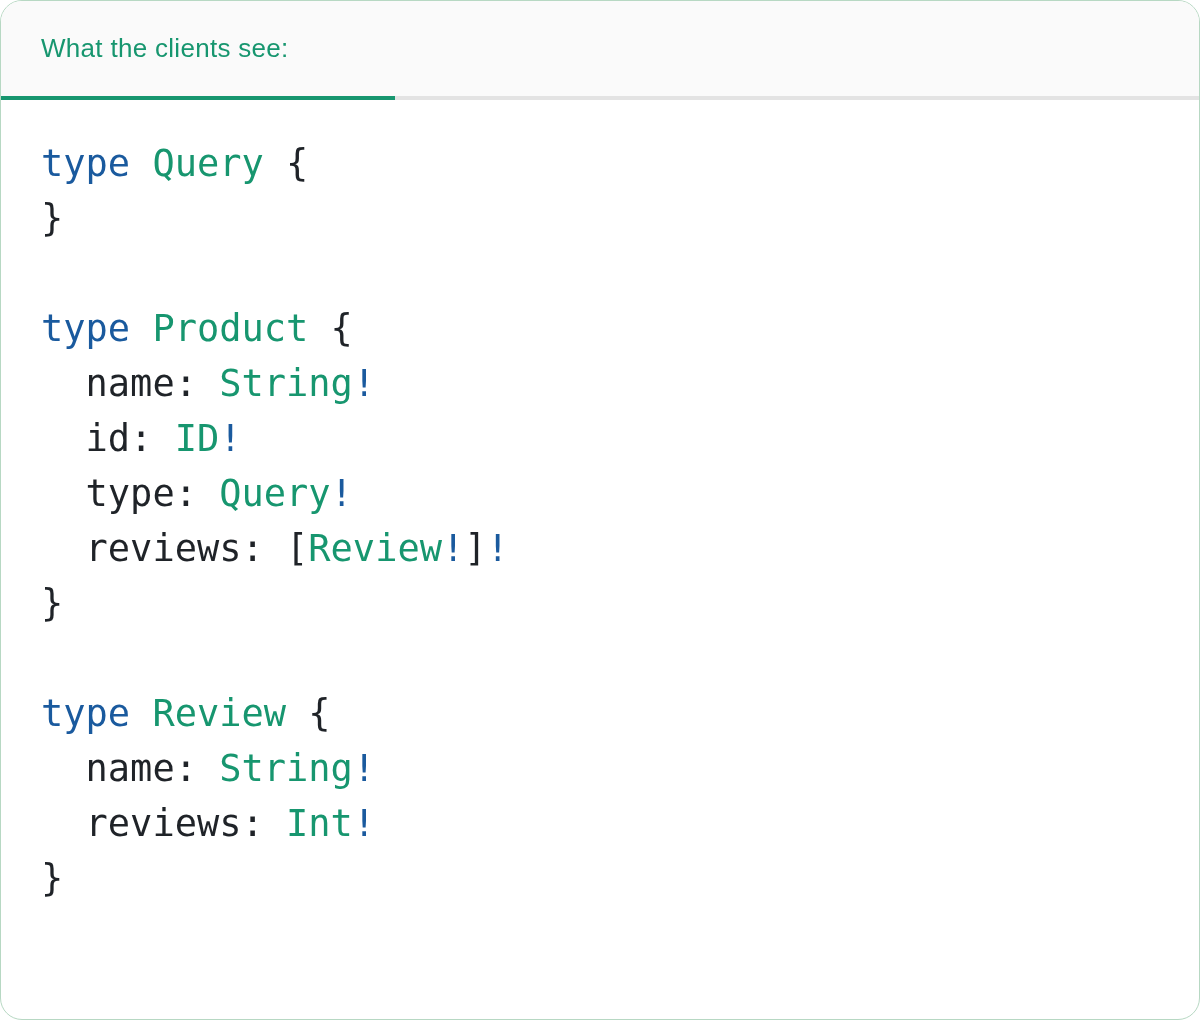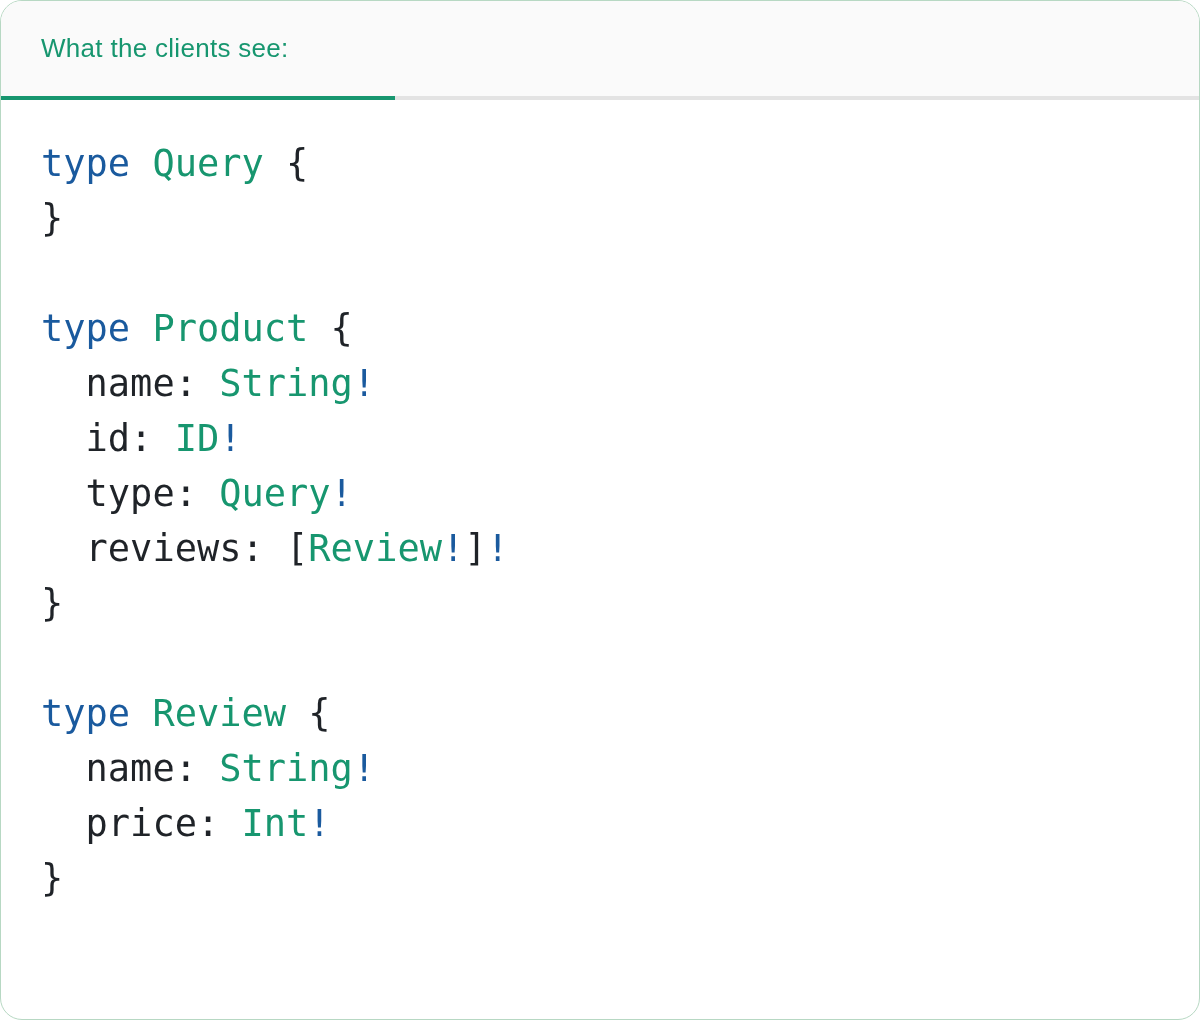--- a/index.html
+++ b/index.html
@@ -94,16 +94,16 @@
       <div class="code-line"></div>
       <div class="code-line"><span class="tok-kw">type</span><span class="tok-pl"> </span><span class="tok-ty">Product</span><span class="tok-pl"> {</span></div>
       <div class="code-line"><span class="tok-pl">  name: </span><span class="tok-ty">String</span><span class="tok-kw">!</span></div>
       <div class="code-line"><span class="tok-pl">  id: </span><span class="tok-ty">ID</span><span class="tok-kw">!</span></div>
       <div class="code-line"><span class="tok-pl">  type: </span><span class="tok-ty">Query</span><span class="tok-kw">!</span></div>
       <div class="code-line"><span class="tok-pl">  reviews: [</span><span class="tok-ty">Review</span><span class="tok-kw">!</span><span class="tok-pl">]</span><span class="tok-kw">!</span></div>
       <div class="code-line"><span class="tok-pl">}</span></div>
       <div class="code-line"></div>
       <div class="code-line"><span class="tok-kw">type</span><span class="tok-pl"> </span><span class="tok-ty">Review</span><span class="tok-pl"> {</span></div>
       <div class="code-line"><span class="tok-pl">  name: </span><span class="tok-ty">String</span><span class="tok-kw">!</span></div>
-      <div class="code-line"><span class="tok-pl">  price: </span><span class="tok-ty">Int</span><span class="tok-kw">!</span></div>
+      <div class="code-line"><span class="tok-pl">  reviews: </span><span class="tok-ty">Int</span><span class="tok-kw">!</span></div>
       <div class="code-line"><span class="tok-pl">}</span></div>
     </div>
 </div>
 
 </body></html>

